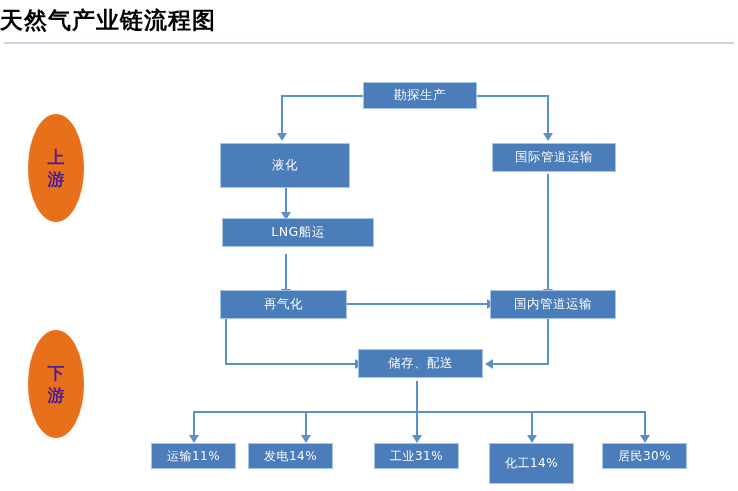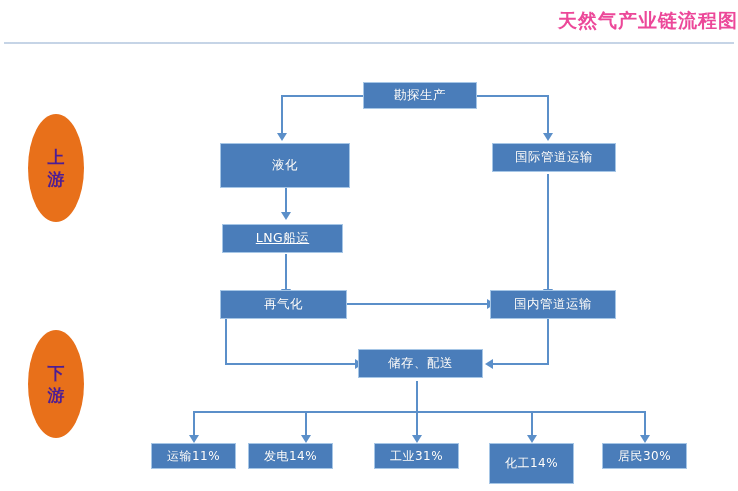--- a/index.html
+++ b/index.html
@@ -17,24 +17,24 @@
     background: #ffffff;
     overflow: hidden;
   }
 
   
   .title {
     position: absolute;
     left: 0;
     top: 6px;
     width: 738px;
-    text-align: right;
-    font-size: 19px;
+    text-align: left;
+    font-size: 23px;
     font-weight: bold;
-    color: #ec4899;
+    color: #000000;
     letter-spacing: 1px;
     line-height: 28px;
   }
   .title-rule {
     position: absolute;
     left: 4px;
     top: 42px;
     width: 730px;
     height: 2px;
     background: linear-gradient(to bottom, #dde6f2 0%, #aabfd8 55%, #e9eff7 100%);
@@ -175,21 +175,21 @@
 
   <div class="vline" style="left:644px; top:411px; height:27px;"></div>
   <div class="arrow arrow-down" style="left:640px; top:435px;"></div>
 
   <div class="node" style="left:363px; top:82px; width:114px; height:27px;">勘探生产</div>
 
   <div class="node" style="left:220px; top:143px; width:130px; height:45px;">液化</div>
 
   <div class="node" style="left:492px; top:143px; width:124px; height:29px;">国际管道运输</div>
 
-  <div class="node" style="left:222px; top:224px; width:121px; height:29px;text-decoration:underline;">LNG船运</div>
+  <div class="node" style="left:222px; top:218px; width:152px; height:29px;">LNG船运</div>
 
   <div class="node" style="left:490px; top:290px; width:126px; height:29px;">国内管道运输</div>
 
   <div class="node" style="left:220px; top:290px; width:127px; height:29px;">再气化</div>
 
   <div class="node" style="left:358px; top:349px; width:125px; height:29px;">储存、配送</div>
 
   <div class="node leaf" style="left:151px; top:443px; width:85px; height:26px;">运输11%</div>
 
   <div class="node leaf" style="left:248px; top:443px; width:85px; height:26px;">发电14%</div>

